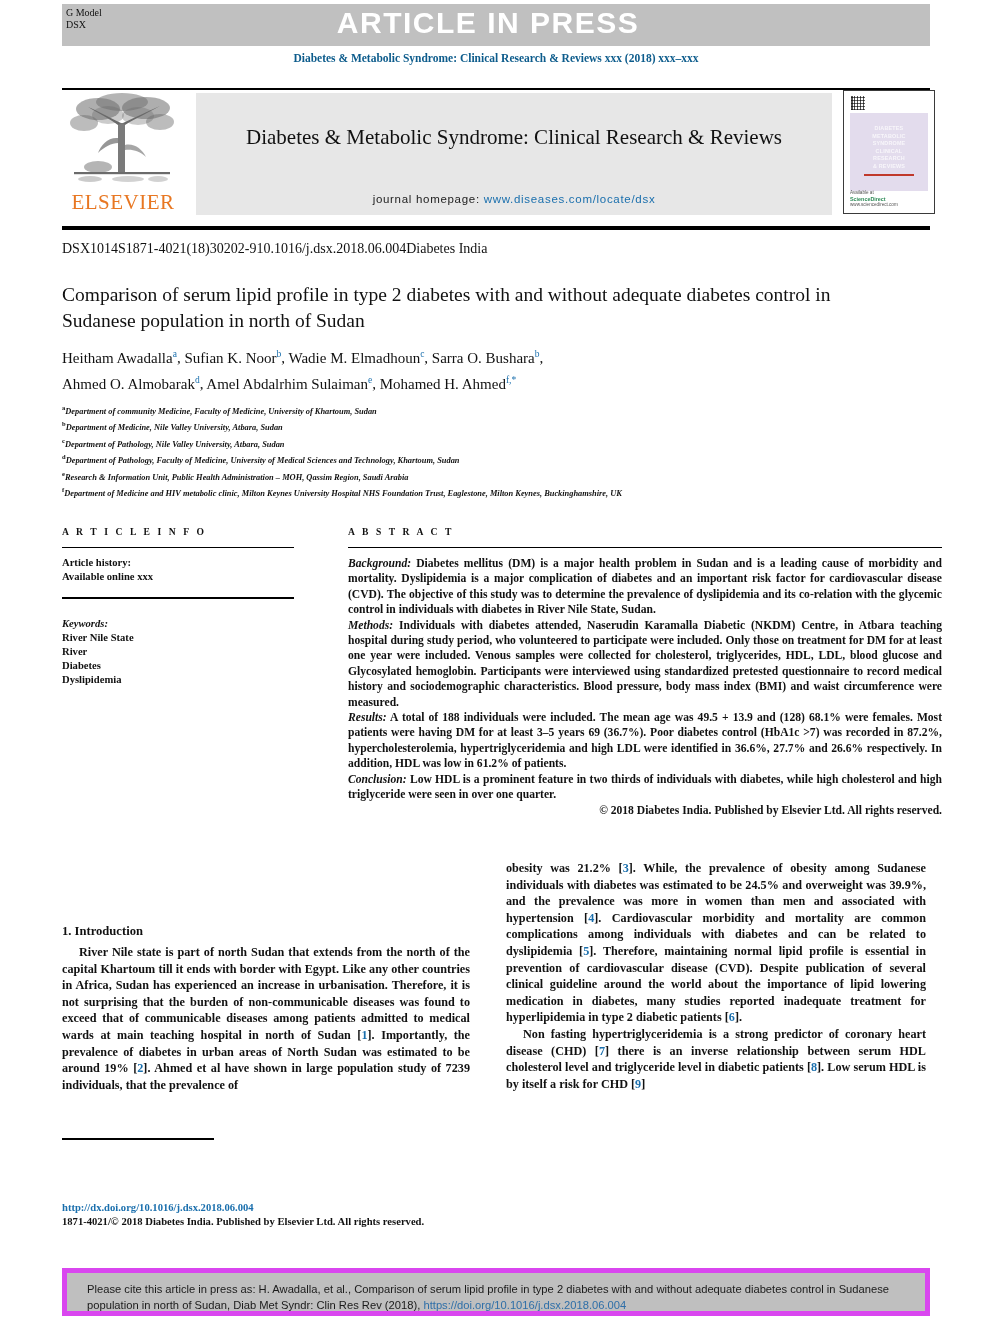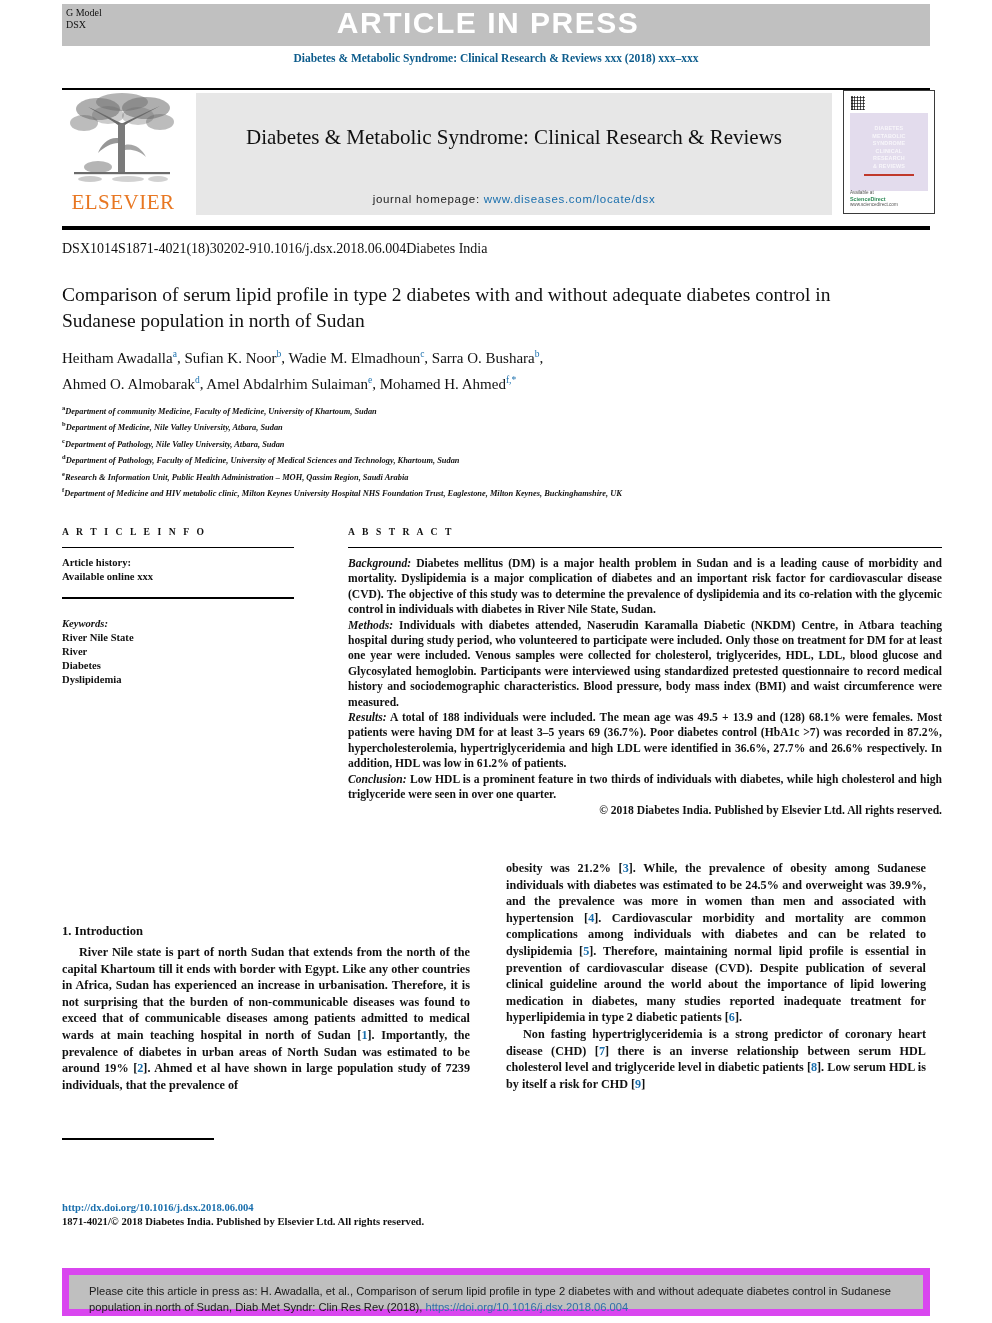--- a/index.html
+++ b/index.html
@@ -356,21 +356,21 @@
     color: #111;
   }
   .bottom-doi .doi-url { color: #1a6fad; }
 
   
   .cite-box {
     position: absolute;
     left: 62px; top: 1268px;
     width: 868px; height: 48px;
     background: #bfbfbf;
-    border: 7px solid #d946ef;
+    border: 5px solid #d946ef;
     box-sizing: border-box;
   }
   .cite-text {
     position: absolute;
     left: 20px; right: 20px; top: 8px;
     font-family: "Liberation Sans", sans-serif;
     font-size: 11.2px;
     line-height: 16px;
     color: #1a1a1a;
   }

